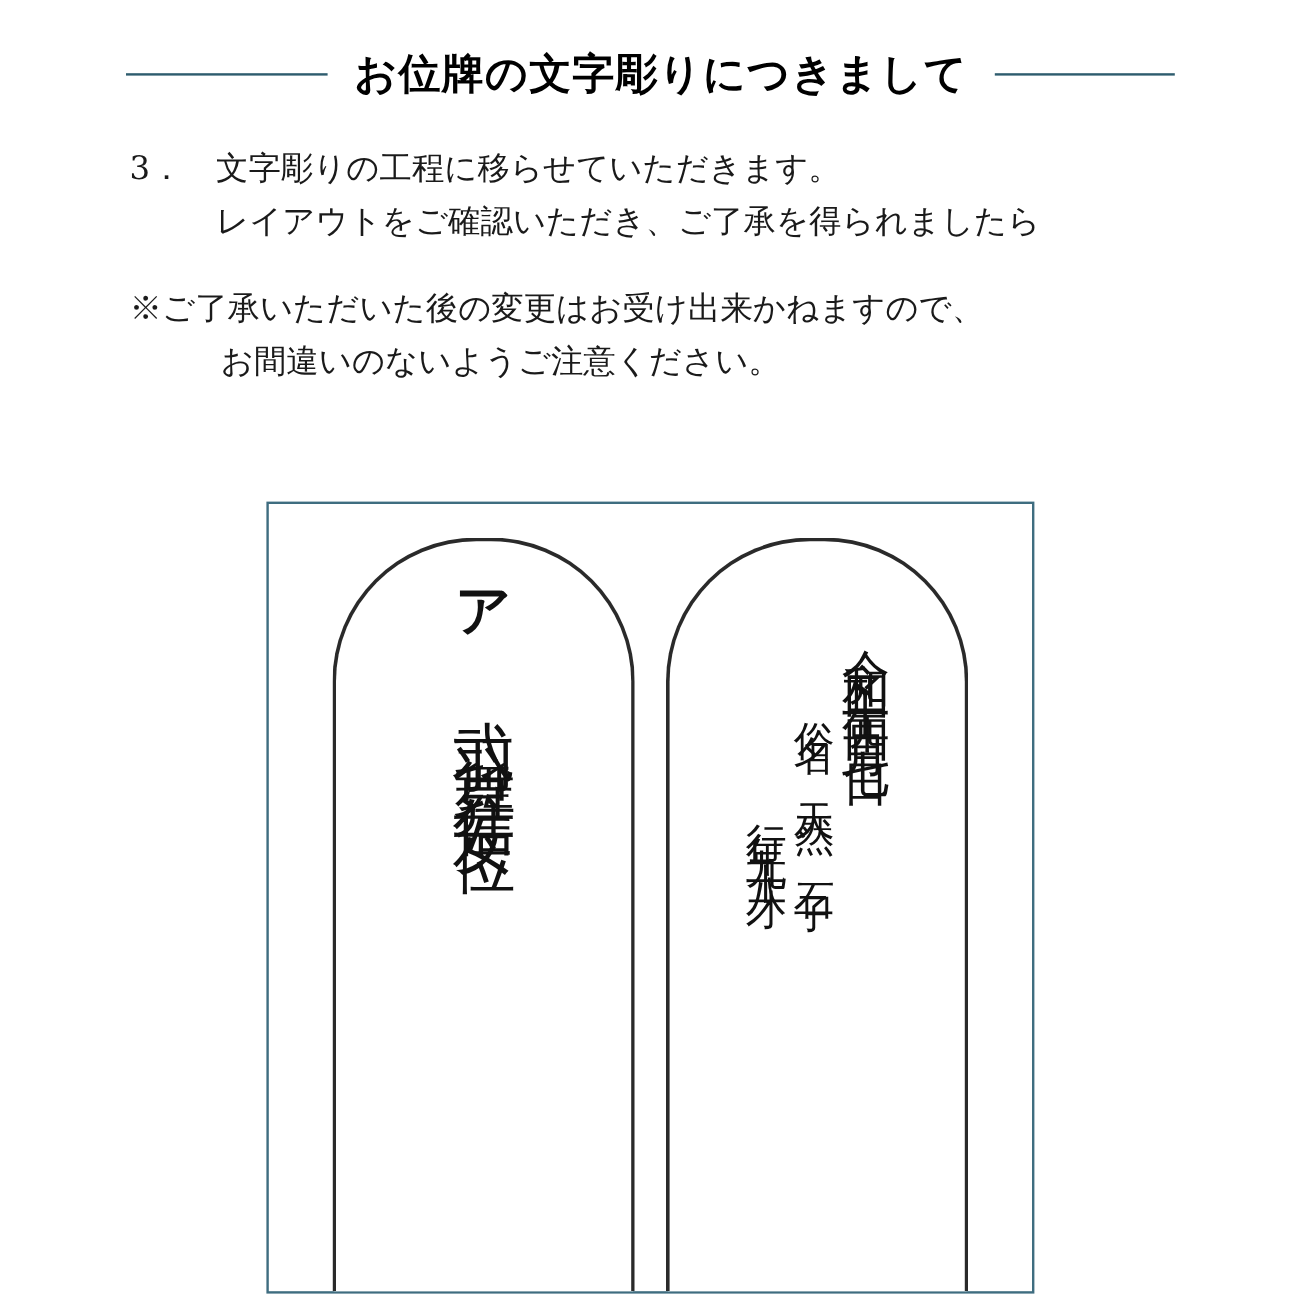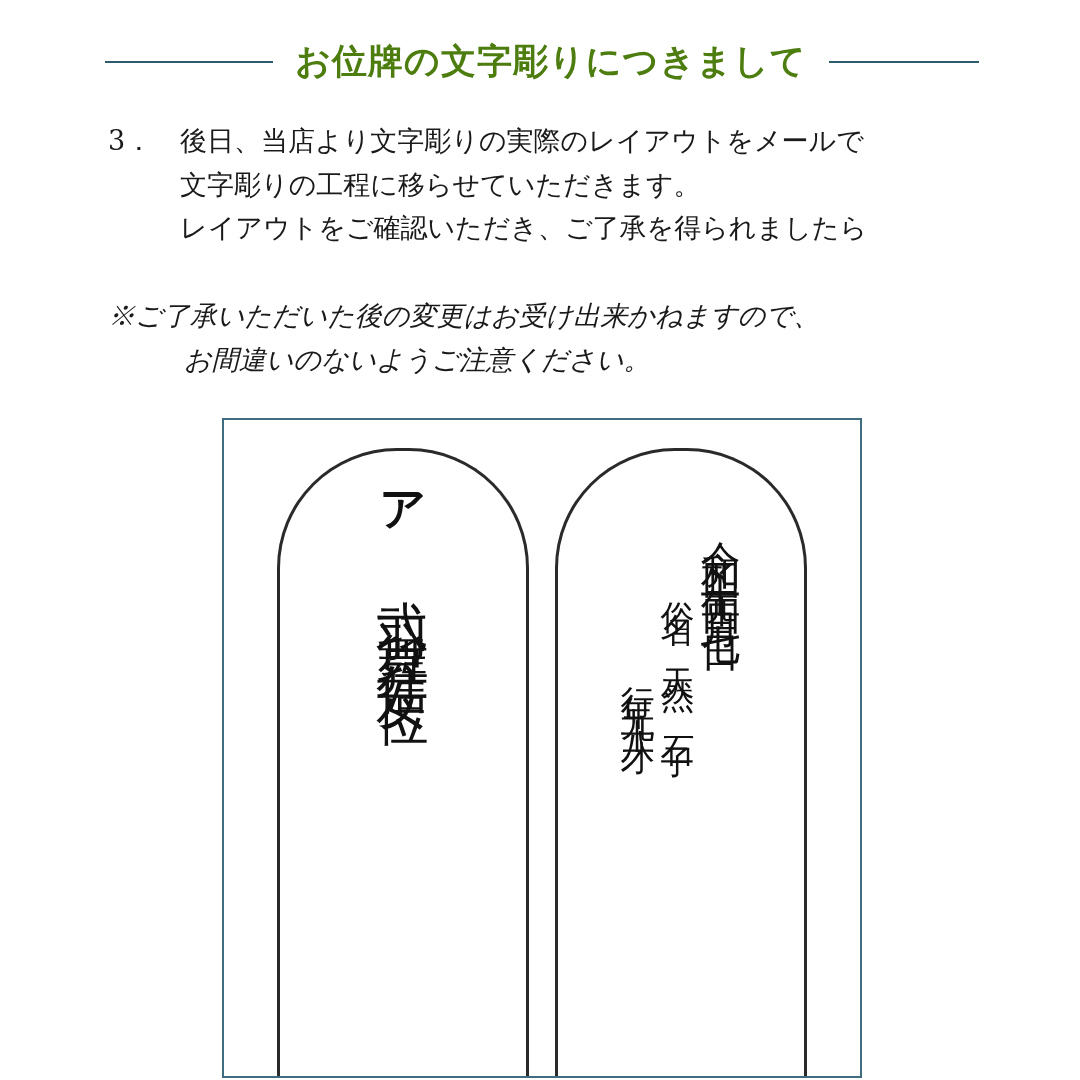--- a/index.html
+++ b/index.html
@@ -34,21 +34,21 @@
     background: #2e5c6e;
     width: 168px;
   }
   .rule.left { margin-left: 4px; }
   .rule.right { width: 150px; }
   .header-title {
     font-family: "DejaVu Serif", serif;
     font-weight: bold;
     font-size: 35px;
     letter-spacing: 1px;
-    color: #4d7c0f;
+    color: #000000;
     white-space: nowrap;
   }
 
   
   .body-text {
     margin-top: 34px;
     padding-left: 108px;
     padding-right: 60px;
     font-family: "DejaVu Serif", serif;
     font-size: 27px;
@@ -60,24 +60,23 @@
     align-items: flex-start;
   }
   .num {
     width: 72px;
     flex: 0 0 72px;
   }
   .num-body {
     flex: 1 1 auto;
   }
   .note {
-    margin-top: 44px;
+    margin-top: 30px;
     padding-left: 38px;
     text-indent: -38px;
-    font-style: italic;
   }
   .note .note-line2 {
     display: block;
     text-indent: 0;
     padding-left: 38px;
   }
 
   
   .frame {
     position: absolute;
@@ -177,21 +176,20 @@
   <div class="header">
     <div class="rule left"></div>
     <div class="header-title">お位牌の文字彫りにつきまして</div>
     <div class="rule right"></div>
   </div>
 
   <div class="body-text">
     <div class="numbered">
       <div class="num">3．</div>
       <div class="num-body">
-        <div>後日、当店より文字彫りの実際のレイアウトをメールで</div>
         <div>文字彫りの工程に移らせていただきます。</div>
         <div>レイアウトをご確認いただき、ご了承を得られましたら</div>
       </div>
     </div>
 
     <div class="note">
       <span>※ご了承いただいた後の変更はお受け出来かねますので、</span>
       <span class="note-line2">お間違いのないようご注意ください。</span>
     </div>
   </div>

